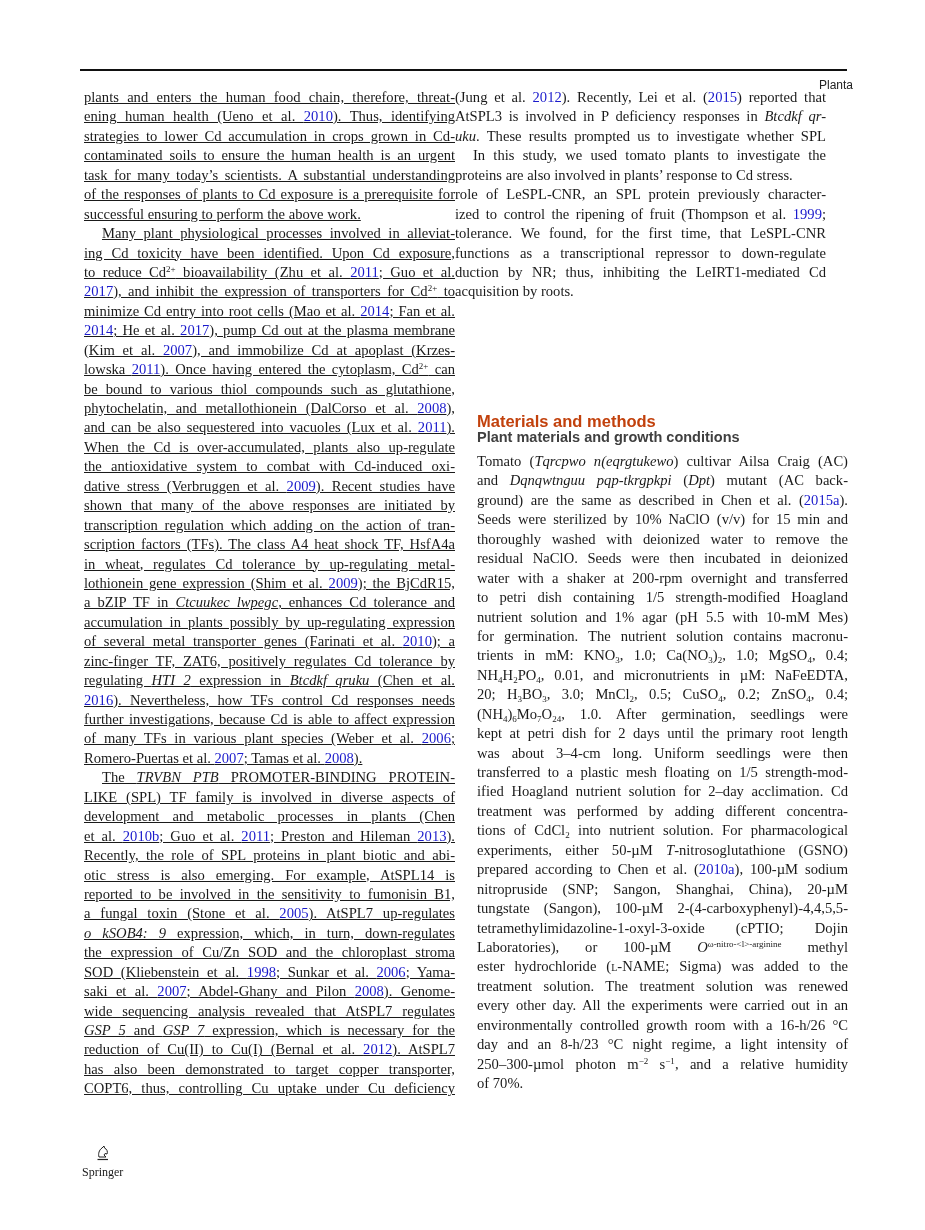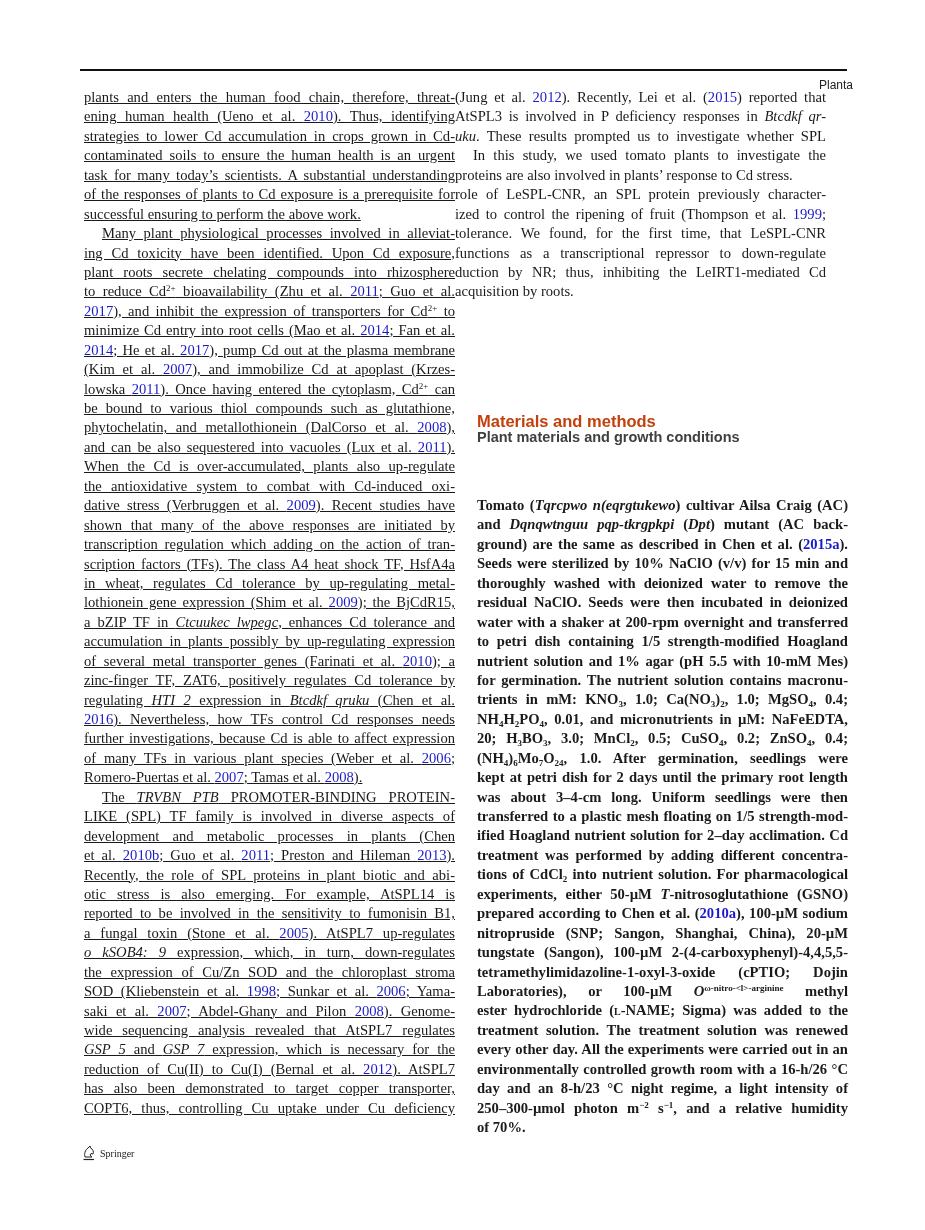--- a/index.html
+++ b/index.html
@@ -15,42 +15,41 @@
   .ln.last { text-align-last: left; }
   .ln.ind { text-indent: 18px; }
   a.cite, .cite { color: #1a1acc; text-decoration: none; }
   i { font-style: italic; }
   sup { font-size: 9px; vertical-align: 5px; line-height: 0; }
   sub { font-size: 9px; vertical-align: -3px; line-height: 0; }
   .h1 { position: absolute; left: 477px; top: 412px; font-family: "Liberation Sans", sans-serif;
         font-weight: bold; font-size: 16.5px; color: #c2410c; }
   .h2 { position: absolute; left: 477px; top: 429px; font-family: "Liberation Sans", sans-serif;
         font-weight: bold; font-size: 14.5px; color: #404040; }
-  .col-right2 { position: absolute; left: 477px; top: 496px; width: 371px; font-size: 14.6px; line-height: 19.45px; font-weight: bold; }
-  .footer { position: absolute; left: 82px; top: 1145px; font-size: 10px; display: flex; align-items: center; gap: 4px; }
+  .col-right2 { position: absolute; left: 477px; top: 452px; width: 371px; font-size: 14.6px; line-height: 19.45px; }
+  .footer { position: absolute; left: 82px; top: 1145px; font-size: 12px; display: flex; align-items: center; gap: 4px; flex-direction: column; }
   .springer-icon { width: 14px; height: 16px; display: inline-block; }
   .sc { font-variant: small-caps; }
 </style>
 </head>
 <body>
 
 <div class="journal">Planta</div>
 <div class="rule"></div>
 
 <div class="col col-left">
     <span class="ln">plants and enters the human food chain, therefore, threat-</span>
     <span class="ln">ening human health (Ueno et al. <a class="cite">2010</a>). Thus, identifying</span>
     <span class="ln">strategies to lower Cd accumulation in crops grown in Cd-</span>
     <span class="ln">contaminated soils to ensure the human health is an urgent</span>
     <span class="ln">task for many today’s scientists. A substantial understanding</span>
     <span class="ln">of the responses of plants to Cd exposure is a prerequisite for</span>
     <span class="ln last">successful ensuring to perform the above work.</span>
     <span class="ln ind">Many plant physiological processes involved in alleviat-</span>
     <span class="ln">ing Cd toxicity have been identified. Upon Cd exposure,</span>
-    <span class="ln">plant roots secrete chelating compounds into rhizosphere</span>
     <span class="ln">to reduce Cd<sup>2+</sup> bioavailability (Zhu et al. <a class="cite">2011</a>; Guo et al.</span>
     <span class="ln"><a class="cite">2017</a>), and inhibit the expression of transporters for Cd<sup>2+</sup> to</span>
     <span class="ln">minimize Cd entry into root cells (Mao et al. <a class="cite">2014</a>; Fan et al.</span>
     <span class="ln"><a class="cite">2014</a>; He et al. <a class="cite">2017</a>), pump Cd out at the plasma membrane</span>
     <span class="ln">(Kim et al. <a class="cite">2007</a>), and immobilize Cd at apoplast (Krzes-</span>
     <span class="ln">lowska <a class="cite">2011</a>). Once having entered the cytoplasm, Cd<sup>2+</sup> can</span>
     <span class="ln">be bound to various thiol compounds such as glutathione,</span>
     <span class="ln">phytochelatin, and metallothionein (DalCorso et al. <a class="cite">2008</a>),</span>
     <span class="ln">and can be also sequestered into vacuoles (Lux et al. <a class="cite">2011</a>).</span>
     <span class="ln">When the Cd is over-accumulated, plants also up-regulate</span>

